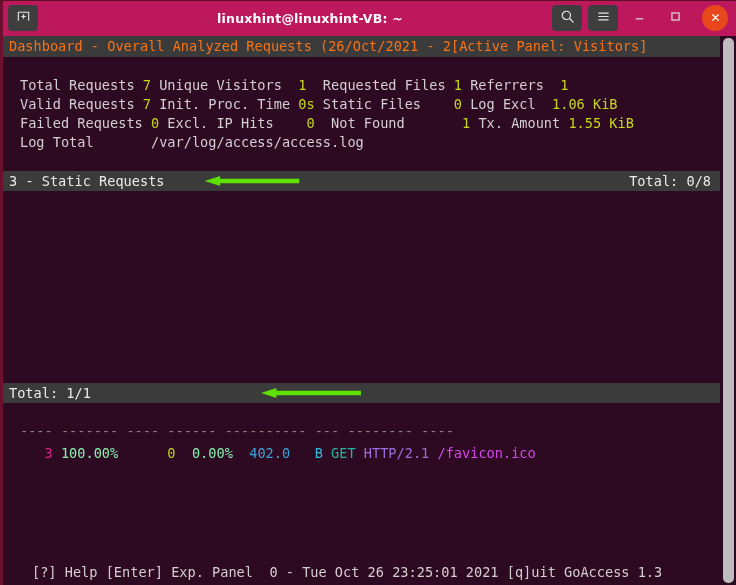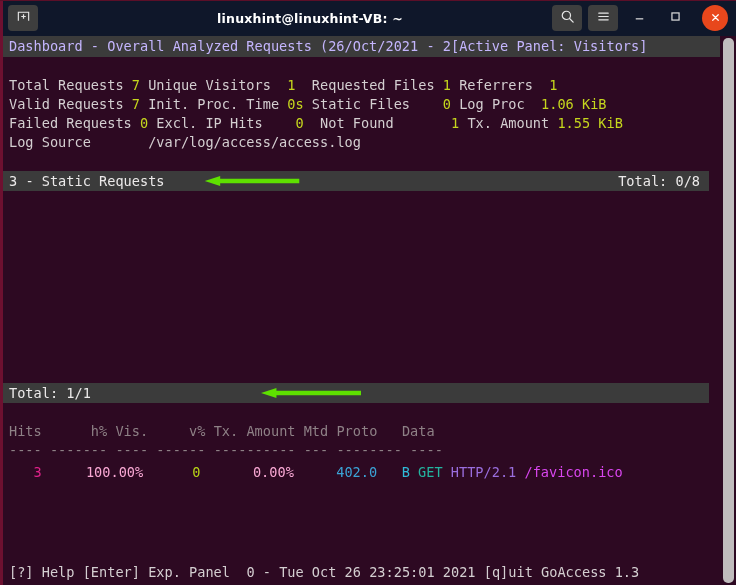--- a/index.html
+++ b/index.html
@@ -18,21 +18,21 @@
   #window {
     position: relative;
     width: 736px;
     height: 585px;
     background: #2d0922;
     box-sizing: border-box;
   }
   #titlebar {
     position: relative;
     height: 36px;
-    background: #0f172a;
+    background: #be185d;
     display: flex;
     align-items: center;
     padding: 0 8px 0 8px;
     box-sizing: border-box;
   }
   .tb-btn {
     width: 30px;
     height: 26px;
     border-radius: 4px;
     background: #3e3e3e;
@@ -106,58 +106,58 @@
     padding: 0;
     overflow: hidden;
   }
   .term-line {
     font-family: "DejaVu Sans Mono", monospace;
     font-size: 13.6px;
     line-height: 19px;
     white-space: pre;
     color: #d8d2d4;
   }
-  .pad { padding-left: 9px; }
+  .pad { padding-left: 20px; }
 
   
   .c-label  { color: #d4cfd1; }
   .c-val    { color: #c5d61d; }
   .c-path   { color: #d4cfd1; }
   .c-dim    { color: #8e8186; }
   .c-hits   { color: #e0218a; }
-  .c-pct    { color: #f9a8d4; margin-left: 36px; }
+  .c-pct    { color: #86efac; }
   .c-vis    { color: #b7d416; }
-  .c-bytes  { color: #3ba3d6; margin-left: 26px; }
+  .c-bytes  { color: #3ba3d6; }
   .c-unit   { color: #2fbbd9; }
   .c-mtd    { color: #23b5a0; }
   .c-proto  { color: #9a6ede; }
   .c-data   { color: #d946ef; }
 
   
   .panel-bar {
     position: relative;
     height: 20px;
     background: #3b3b3b;
     color: #eceaea;
     font-family: "DejaVu Sans Mono", monospace;
     font-size: 13.6px;
     line-height: 20px;
     white-space: pre;
     display: flex;
     align-items: center;
     justify-content: space-between;
     padding: 0 9px 0 9px;
     box-sizing: border-box;
-    margin-right: 27px;
+    margin-right: 16px;
   }
   .dash-head {
     position: relative;
     height: 21px;
     background: #3b3b3b;
-    color: #c4b5fd;
+    color: #f97316;
     font-family: "DejaVu Sans Mono", monospace;
     font-size: 13.6px;
     line-height: 21px;
     white-space: pre;
     padding-left: 9px;
     box-sizing: border-box;
     margin-right: 16px;
   }
 
   
@@ -182,21 +182,21 @@
     right: 2px;
     top: 2px;
     width: 11px;
     height: 545px;
     background: #c0bcbd;
     border-radius: 5px;
   }
 
   #footer {
     position: absolute;
-    left: 0;
+    left: 12px;
     bottom: 0;
     width: 668px;
     height: 22px;
   }
   .blank { height: 19px; }
 </style>
 </head>
 <body>
 
 <div id="window">
@@ -260,25 +260,25 @@
   <div id="terminal">
 
     <div class="dash-head">Dashboard - Overall Analyzed Requests (26/Oct/2021 - 2[Active Panel: Visitors]</div>
 
     <div class="blank"></div>
 
     <div>
 
       <div class="term-line pad"><span class="c-label">Total Requests</span> <span class="c-val">7</span> <span class="c-label">Unique Visitors</span>  <span class="c-val">1</span>  <span class="c-label">Requested Files</span> <span class="c-val">1</span> <span class="c-label">Referrers</span>  <span class="c-val">1</span></div>
 
-      <div class="term-line pad"><span class="c-label">Valid Requests</span> <span class="c-val">7</span> <span class="c-label">Init. Proc. Time</span> <span class="c-val">0s</span> <span class="c-label">Static Files</span>    <span class="c-val">0</span> <span class="c-label">Log Proc</span>  <span class="c-val">1.06 KiB</span></div>
+      <div class="term-line pad"><span class="c-label">Valid Requests</span> <span class="c-val">7</span> <span class="c-label">Init. Proc. Time</span> <span class="c-val">0s</span> <span class="c-label">Static Files</span>    <span class="c-val">0</span> <span class="c-label">Log Excl</span>  <span class="c-val">1.06 KiB</span></div>
 
       <div class="term-line pad"><span class="c-label">Failed Requests</span> <span class="c-val">0</span> <span class="c-label">Excl. IP Hits</span>    <span class="c-val">0</span>  <span class="c-label">Not Found</span>       <span class="c-val">1</span> <span class="c-label">Tx. Amount</span> <span class="c-val">1.55 KiB</span></div>
 
-      <div class="term-line pad"><span class="c-label">Log Source</span>       <span class="c-path">/var/log/access/access.log</span></div>
+      <div class="term-line pad"><span class="c-label">Log Total</span>       <span class="c-path">/var/log/access/access.log</span></div>
 
     </div>
 
     <div class="blank"></div>
 
     <div class="panel-bar">
       <span><span>3</span> <span>-</span> <span>Static Requests</span></span>
       <span>Total: 0/8</span>
       
       <svg class="arrow" style="left:200px; top:5px;" width="104" height="11" viewBox="0 0 104 11">
@@ -292,21 +292,20 @@
     <div class="panel-bar">
       <span>Total: 1/1</span>
       <svg class="arrow" style="left:256px; top:5px;" width="110" height="11" viewBox="0 0 110 11">
         <path d="M14 5.5 L110 5.5" stroke="#5ee000" stroke-width="5"></path>
         <path d="M0 5.5 L17 0 L17 11 Z" fill="#5ee000"></path>
       </svg>
     </div>
 
     <div class="blank"></div>
 
-    <div class="term-line pad"><span class="c-dim">Hits</span>      <span class="c-dim">h%</span> <span class="c-dim">Vis.</span>     <span class="c-dim">v%</span> <span class="c-dim">Tx. Amount</span> <span class="c-dim">Mtd</span> <span class="c-dim">Proto</span>   <span class="c-dim">Data</span></div>
 
     <div class="term-line pad"><span class="c-dim">----</span> <span class="c-dim">-------</span> <span class="c-dim">----</span> <span class="c-dim">------</span> <span class="c-dim">----------</span> <span class="c-dim">---</span> <span class="c-dim">--------</span> <span class="c-dim">----</span></div>
 
     <div style="height:3px"></div>
 
     <div class="term-line pad">   <span class="c-hits">3</span> <span class="c-pct">100.00%</span>      <span class="c-vis">0</span>  <span class="c-pct">0.00%</span>  <span class="c-bytes">402.0</span>   <span class="c-unit">B</span> <span class="c-mtd">GET</span> <span class="c-proto">HTTP/2.1</span> <span class="c-data">/favicon.ico</span></div>
 
     <div id="footer">
       <div class="term-line pad"><span class="c-label">[?] Help</span> <span class="c-label">[Enter] Exp. Panel</span>  <span class="c-label">0</span> <span class="c-label">-</span> <span class="c-label">Tue Oct 26 23:25:01 2021</span> <span class="c-label">[q]uit</span> <span class="c-label">GoAccess 1.3</span></div>
     </div>

